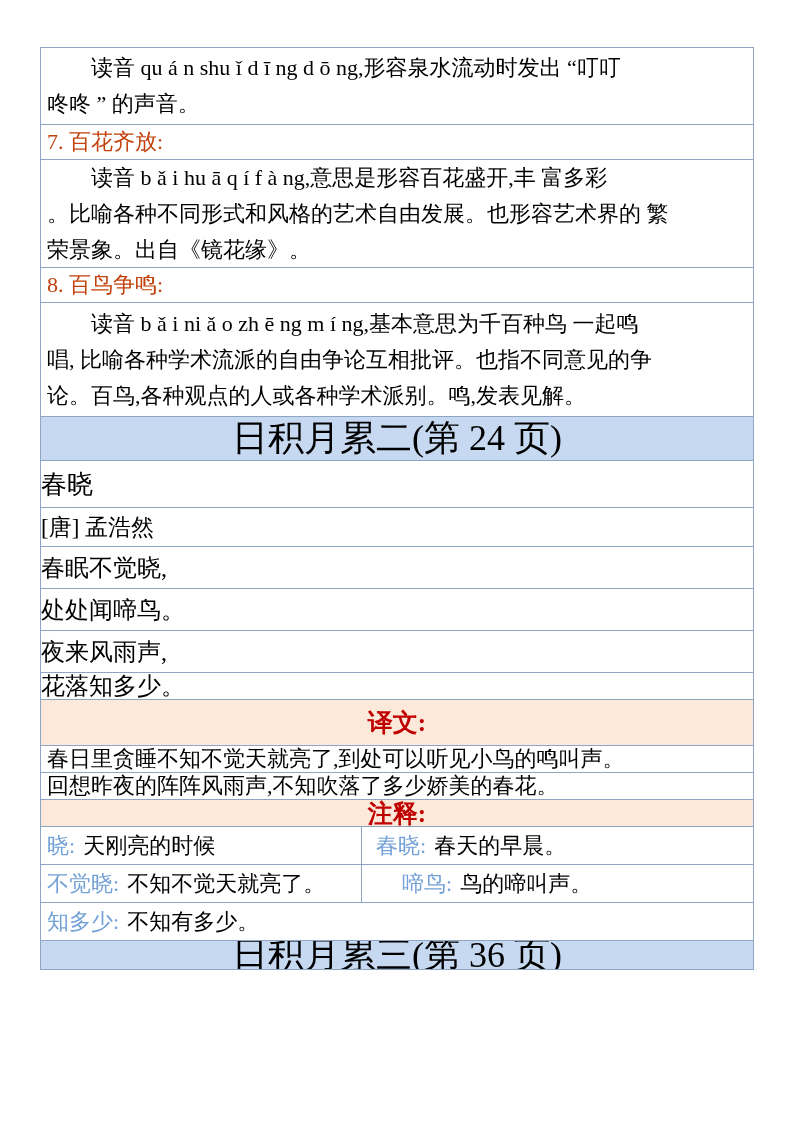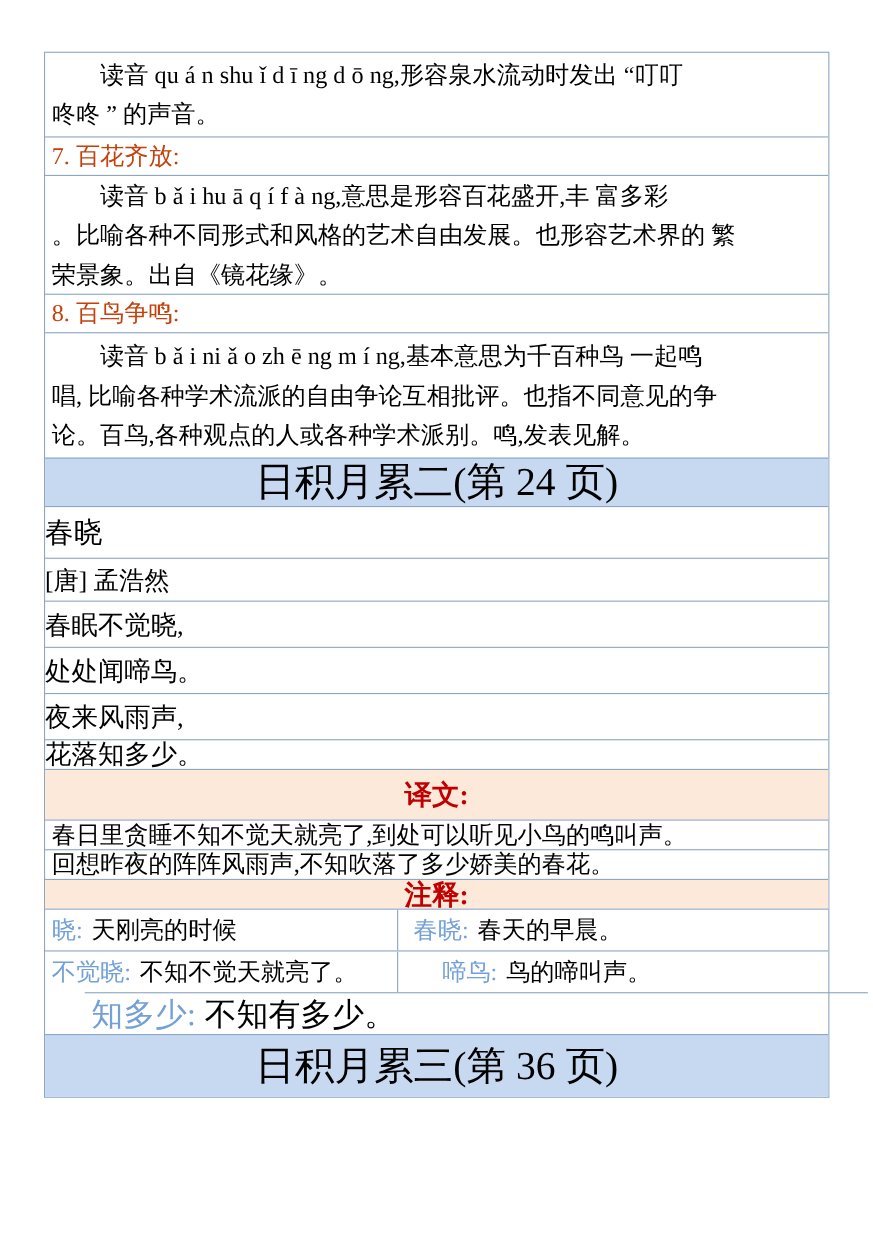--- a/index.html
+++ b/index.html
@@ -9,21 +9,21 @@
   }
   .doc-table{
     position:absolute;left:40px;top:47px;width:712px;
     border:1px solid #8ca6c4;background:#fff;
   }
   .row{box-sizing:border-box;width:100%;overflow:hidden;}
   .row + .row{border-top:1px solid #8ca6c4;}
   
   .r76{height:76px}.r35{height:35px}.r108{height:108px}.r114{height:114px}
   .r44{height:44px}.r47{height:47px}.r39{height:39px}.r42{height:42px}
-  .r41{height:27px}.r46{height:46px}.r38{height:38px}.r45{height:57px}
+  .r41{height:27px}.r46{height:46px}.r38{height:38px}.r45{height:29px}
   
   .body{display:flex;flex-direction:column;justify-content:center;
         font-size:22px;padding:0 6px;}
   .body .line{line-height:36px;white-space:nowrap;}
   .body .indent{text-indent:2em;}
   
   .bluehead{display:flex;align-items:center;padding:0 6px;
             font-size:22px;color:#c2410c;}
   
   .banner{display:flex;align-items:center;justify-content:center;}
@@ -35,21 +35,21 @@
   .author{font-size:23px;}
   .poem{font-size:24px;}
   
   .trans{display:flex;align-items:center;font-size:22px;padding:0 6px;}
   
   .noterow{display:flex;align-items:stretch;font-size:22px;}
   .ncell{display:flex;align-items:center;box-sizing:border-box;}
   .ncell.left{width:321px;border-right:1px solid #8ca6c4;padding-left:6px;}
   .ncell.right{flex:1;padding-left:14px;}
   .ncell.right.deep{padding-left:40px;}
-  .notesingle{display:flex;align-items:flex-start;font-size:29px;padding-left:6px;margin-left:36px;}
+  .notesingle{display:flex;align-items:center;font-size:22px;padding-left:6px;}
   .term{color:#73a1d7;}
   .def{margin-left:8px;}
 </style>
 </head>
 <body>
 
 <div class="doc-table">
 
   <div class="row r76 body">
     <div class="line indent">读音 qu á n shu ǐ d ī ng d ō ng,形容泉水流动时发出 “叮叮</div>

